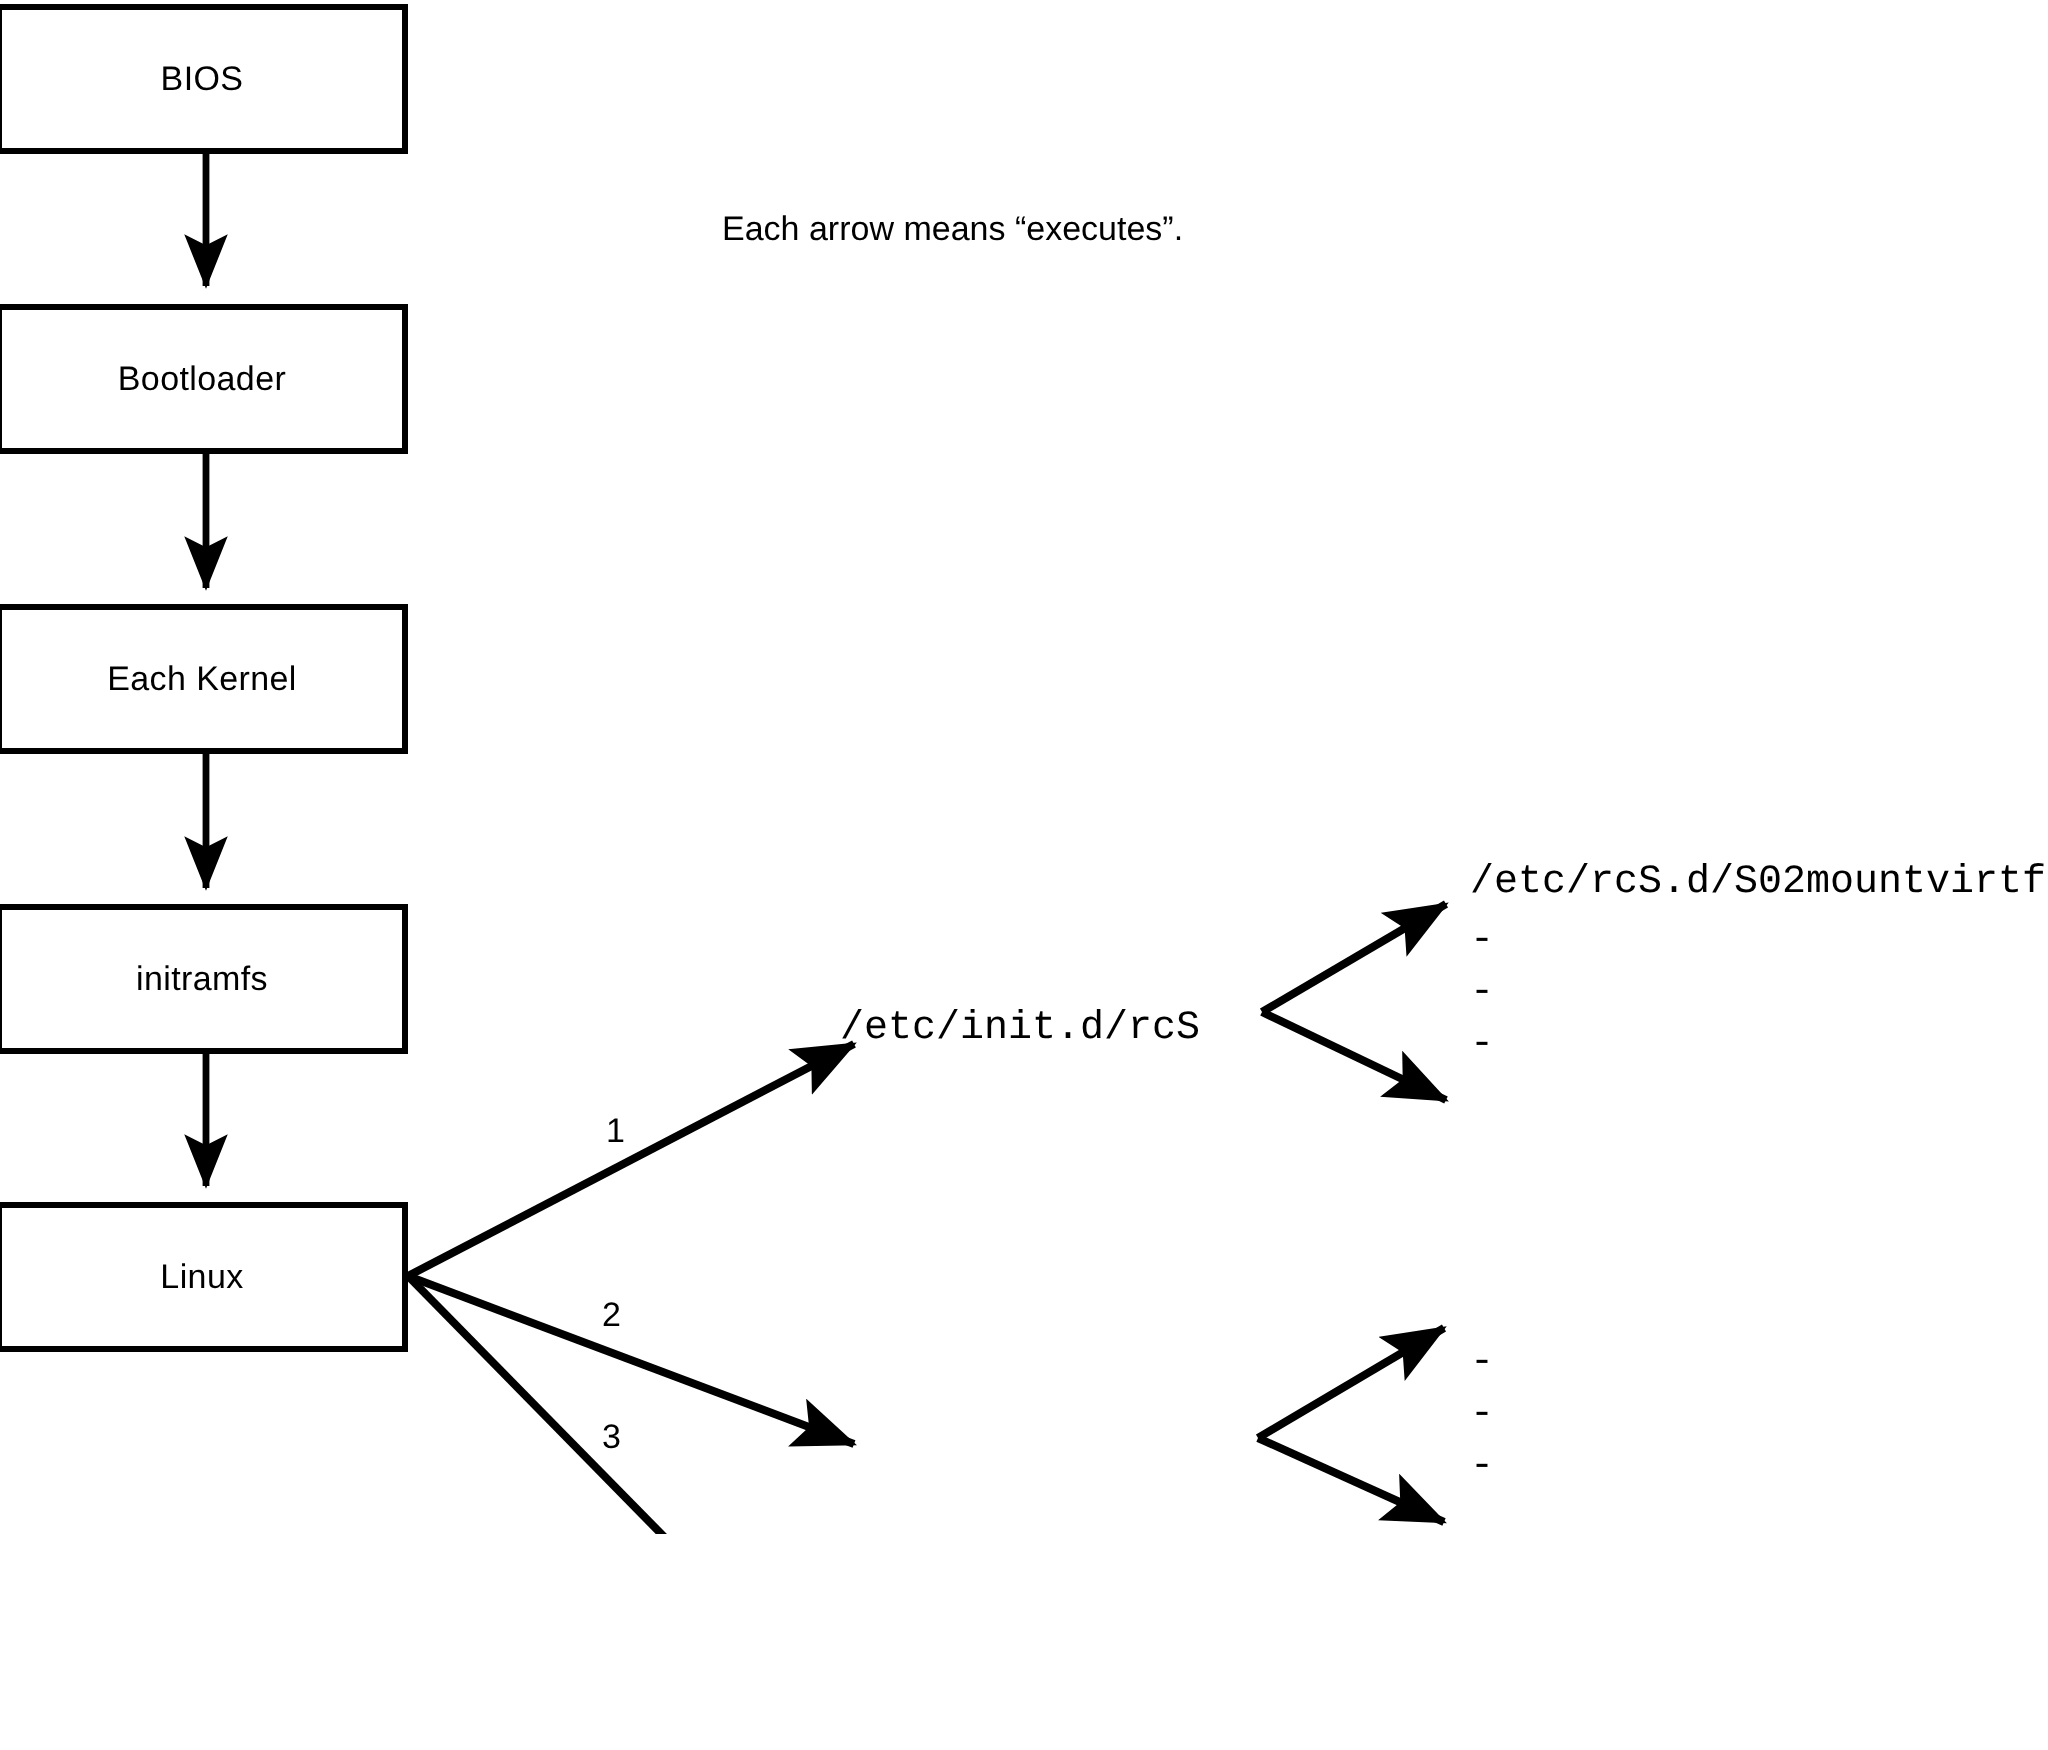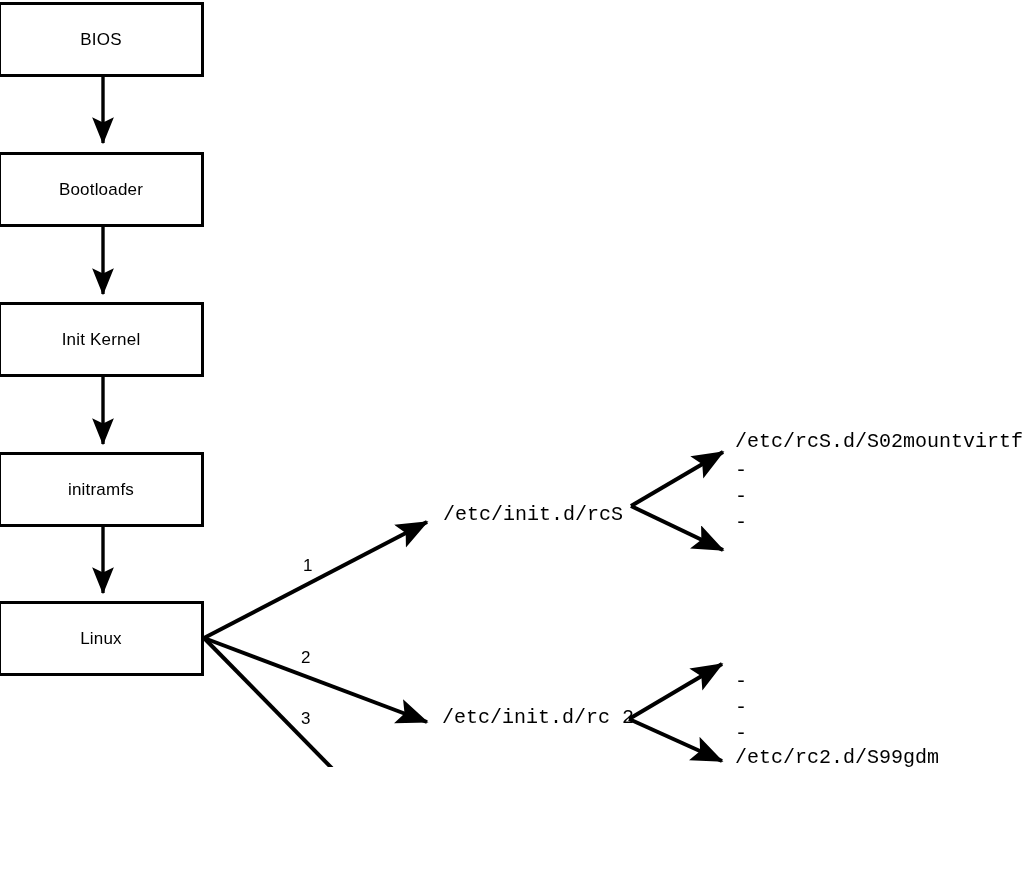--- a/index.html
+++ b/index.html
@@ -121,45 +121,44 @@
 
   <div class="flowbox" style="left:-2px; top:2px; width:206px; height:75px;">
     <span class="flowbox-label">BIOS</span>
   </div>
 
   <div class="flowbox" style="left:-2px; top:152px; width:206px; height:75px;">
     <span class="flowbox-label">Bootloader</span>
   </div>
 
   <div class="flowbox" style="left:-2px; top:302px; width:206px; height:75px;">
-    <span class="flowbox-label">Init Kernel</span>
+    <span class="flowbox-label">Each Kernel</span>
   </div>
 
   <div class="flowbox" style="left:-2px; top:452px; width:206px; height:75px;">
     <span class="flowbox-label">initramfs</span>
   </div>
 
   <div class="flowbox" style="left:-2px; top:601px; width:206px; height:75px;">
     <span class="flowbox-label">Linux</span>
   </div>
 
+  <div class="note-text" style="left:361px; top:105px;">Each arrow means “executes”.</div>
 
   <div class="edge-num" style="left:303px; top:556px;">1</div>
   <div class="edge-num" style="left:301px; top:648px;">2</div>
   <div class="edge-num" style="left:301px; top:709px;">3</div>
 
-  <div class="mono-text" style="left:443px; top:505px;text-align:center;">/etc/init.d/rcS</div>
+  <div class="mono-text" style="left:420px; top:505px;text-align:center;">/etc/init.d/rcS</div>
 
-  <div class="mono-text" style="left:442px; top:708px;">/etc/init.d/rc 2</div>
 
   <div class="mono-text" style="left:451px; top:852px;font-family:Liberation Serif, serif;">getty</div>
 
   <div class="mono-text" style="left:735px; top:432px;">/etc/rcS.d/S02mountvirtfs</div>
   <div class="dash-sep" style="left:735px; top:461px;">-</div>
   <div class="dash-sep" style="left:735px; top:487px;">-</div>
   <div class="dash-sep" style="left:735px; top:513px;">-</div>
 
   <div class="dash-sep" style="left:735px; top:672px;">-</div>
   <div class="dash-sep" style="left:735px; top:698px;">-</div>
   <div class="dash-sep" style="left:735px; top:724px;">-</div>
-  <div class="mono-text" style="left:735px; top:748px;">/etc/rc2.d/S99gdm</div>
 
 </div>
 
 </body></html>

